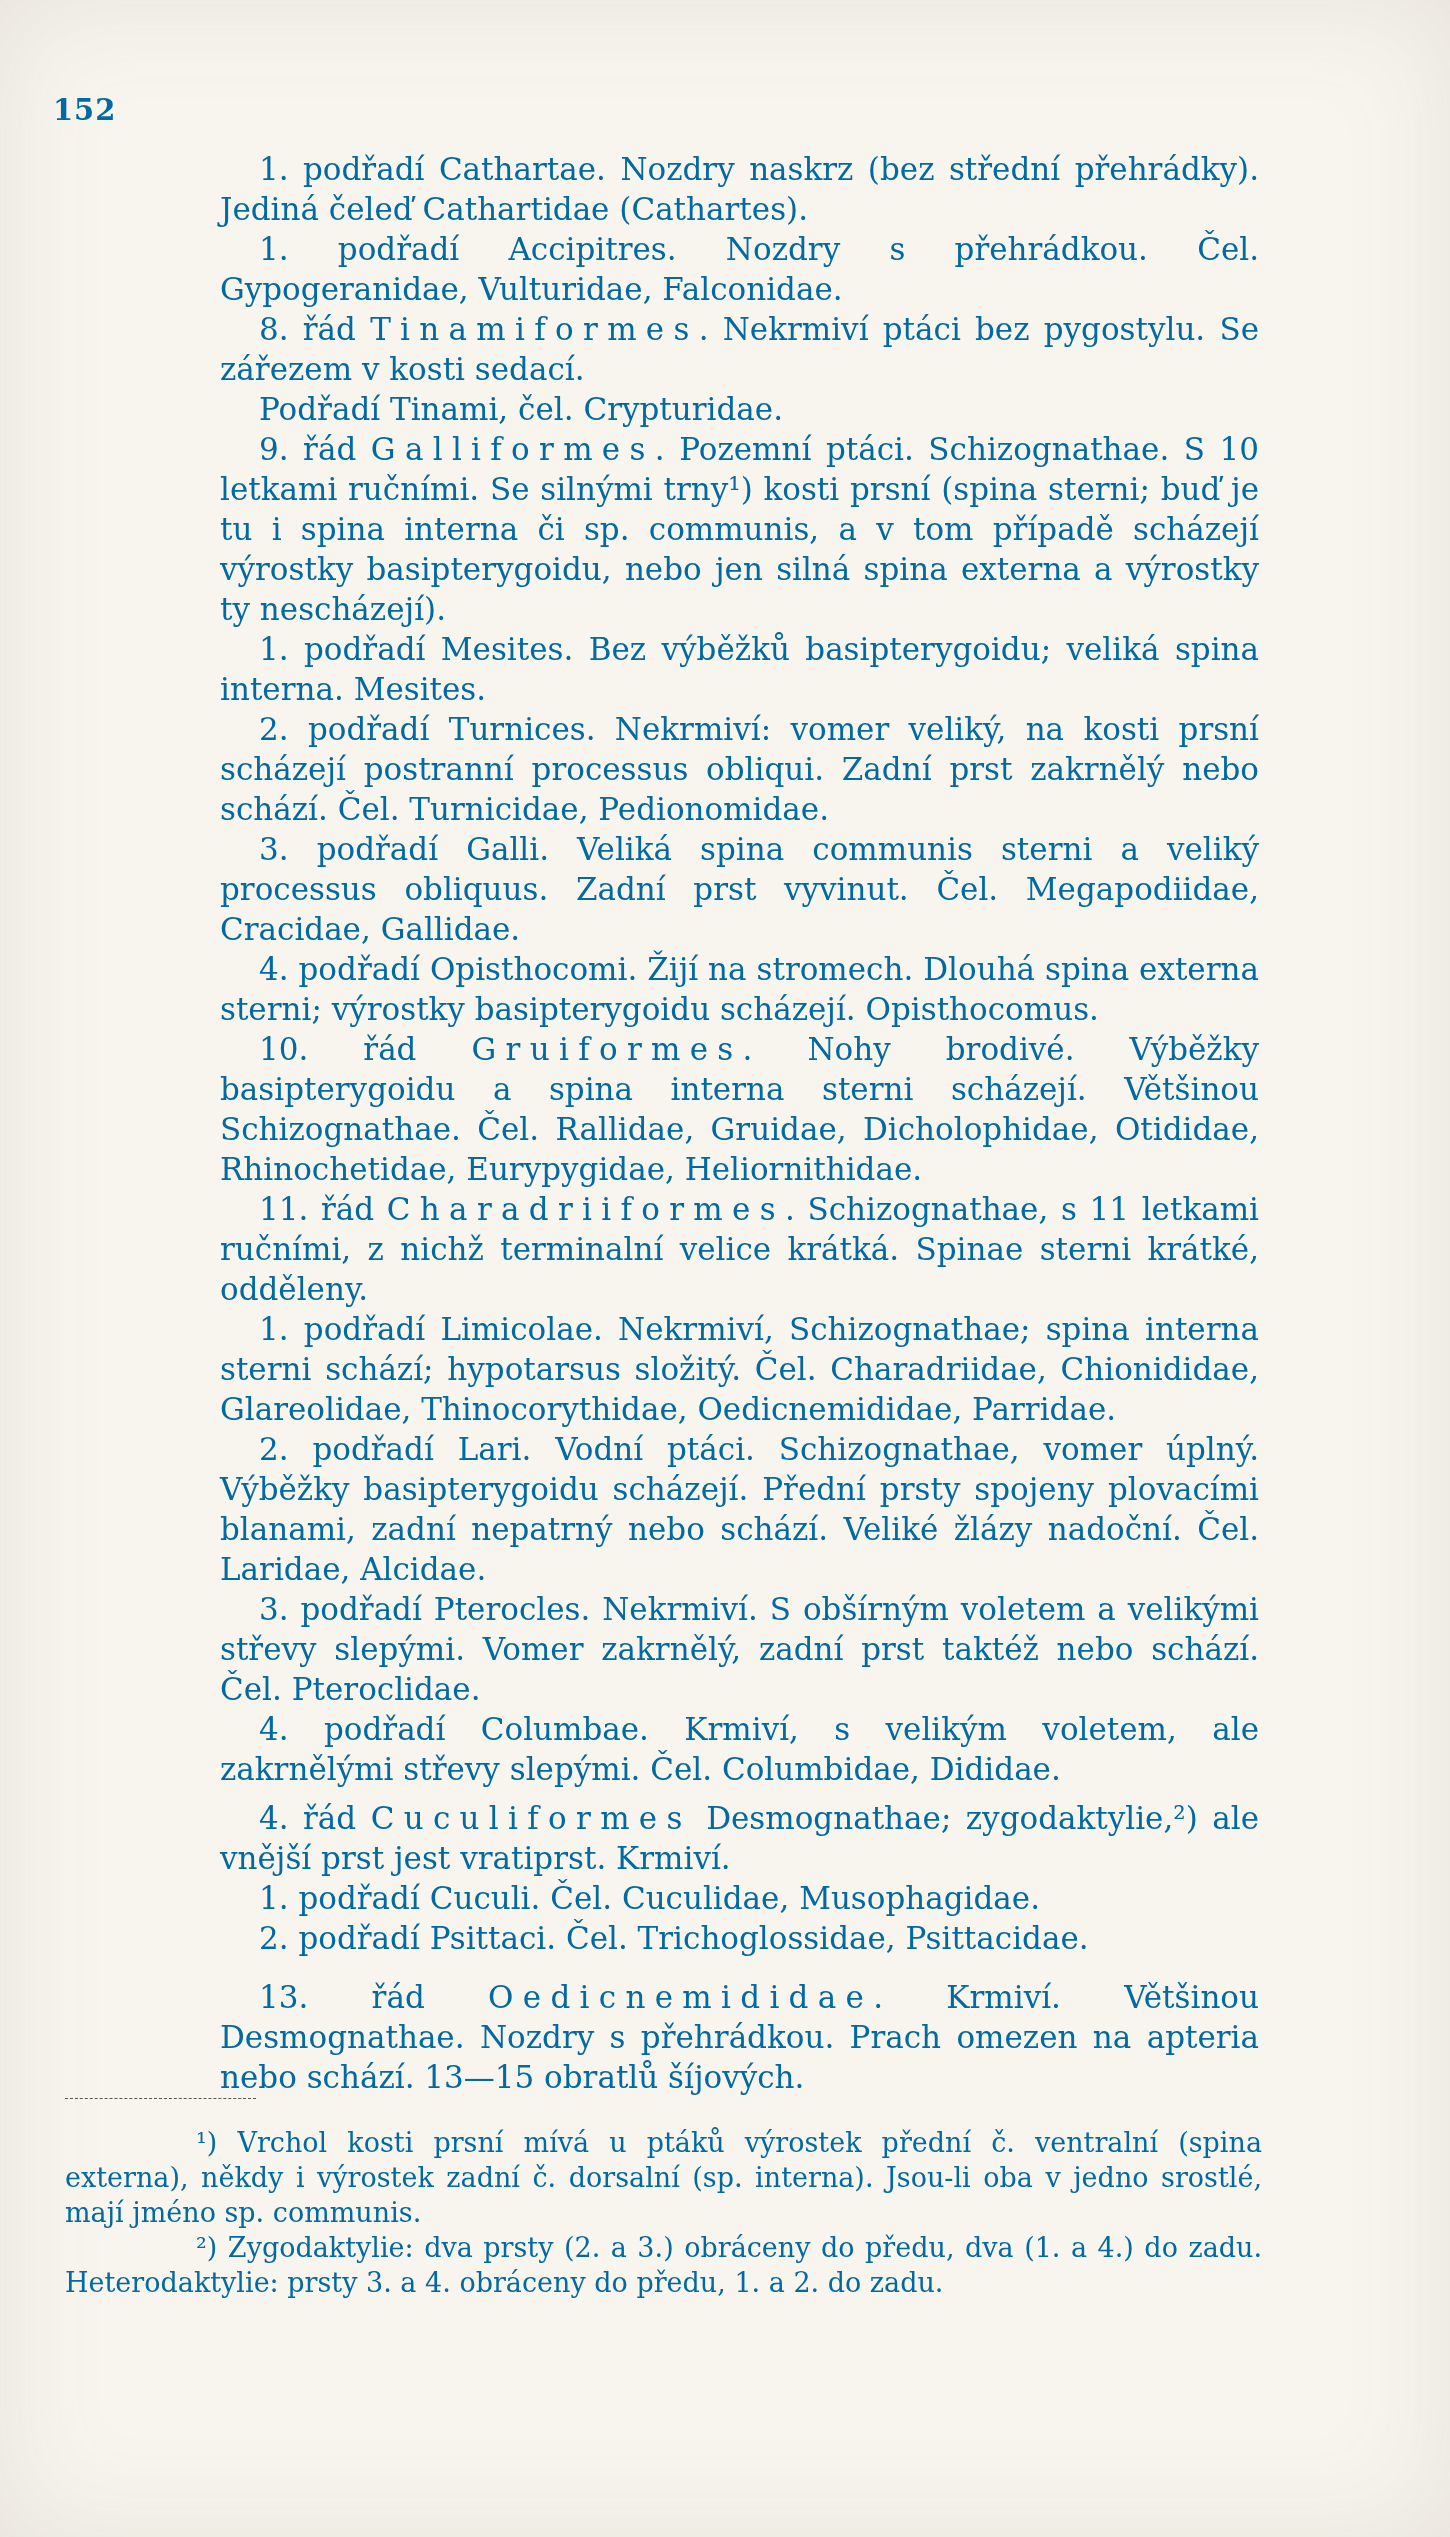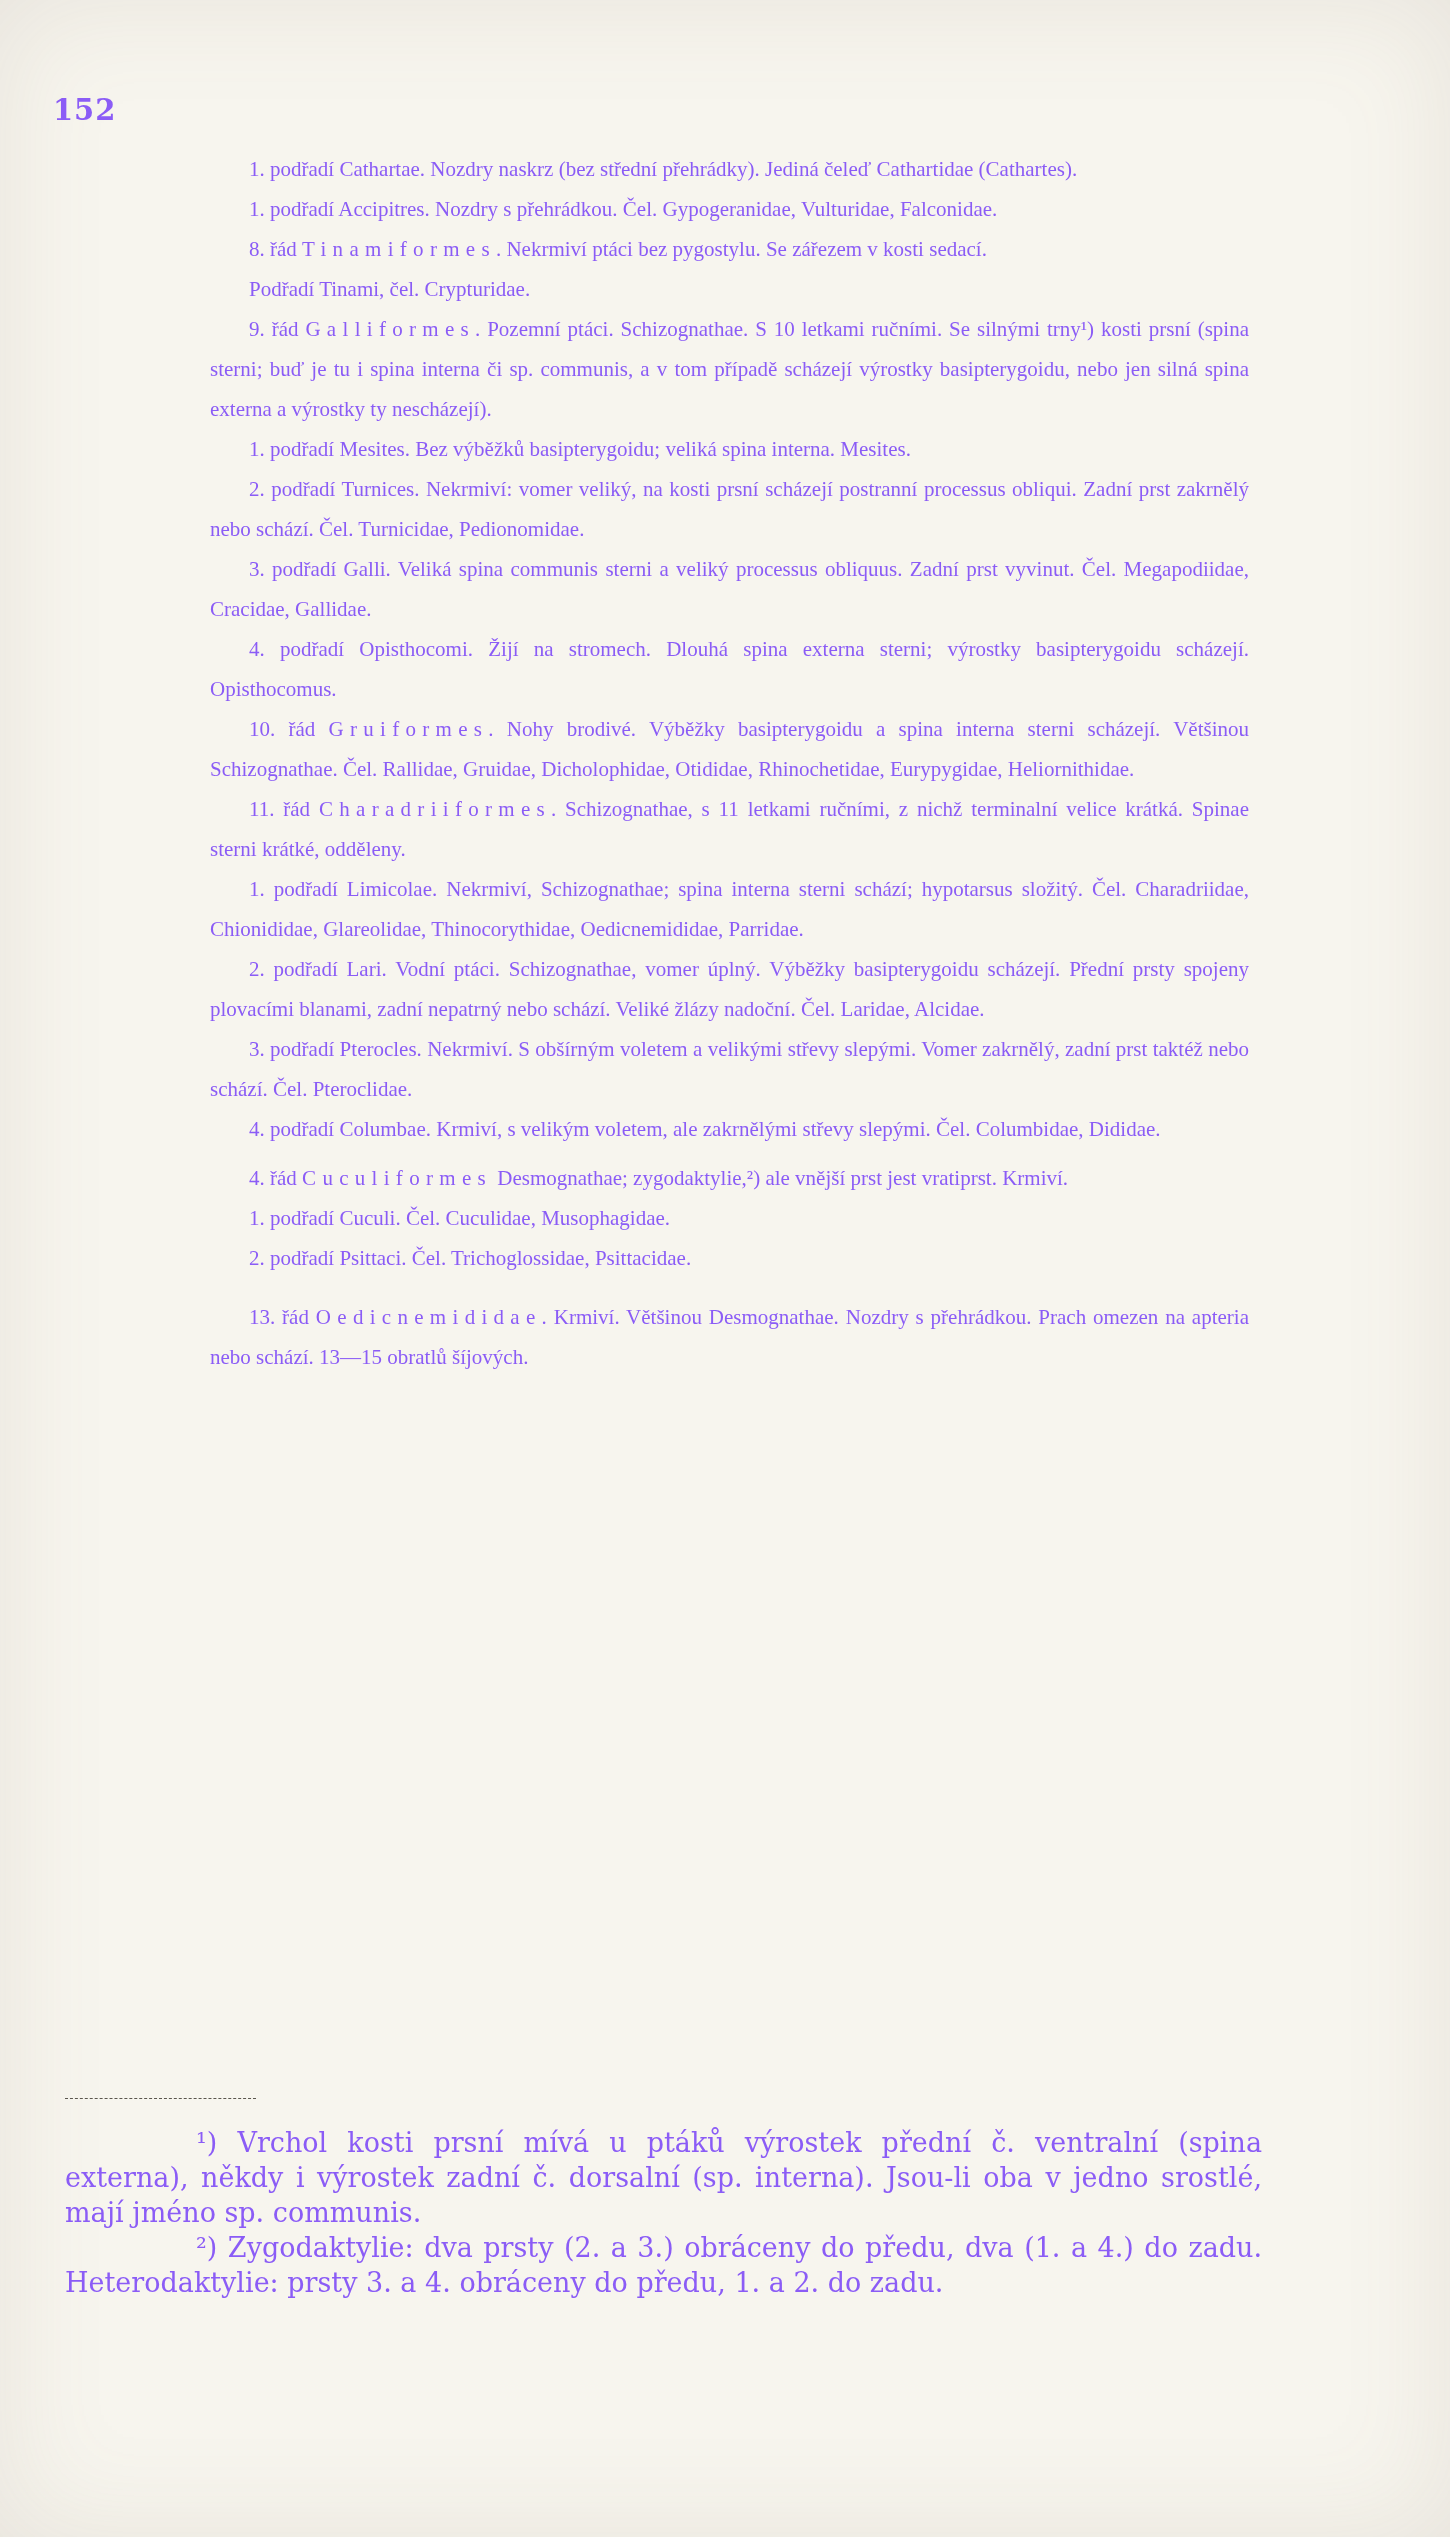--- a/index.html
+++ b/index.html
@@ -8,40 +8,39 @@
     background: #e8e6e0;
   }
   .page {
     position: relative;
     width: 1450px;
     height: 2538px;
     margin: 0 auto;
     background: #f7f5ee;
     box-shadow: inset 0 0 112px rgba(120,110,90,0.12);
     font-family: "DejaVu Serif", "Liberation Serif", serif;
-    color: #8b5cf6;
+    color: #0369a1;
     overflow: hidden;
   }
   .page-number {
     position: absolute;
     top: 93px;
     left: 53px;
     font-size: 29px;
     font-weight: bold;
     letter-spacing: 0.9px;
   }
   .text-block {
     position: absolute;
     top: 149px;
-    left: 210px;
+    left: 220px;
     width: 1039px;
-    font-size: 21px;
+    font-size: 31px;
     line-height: 40px;
     text-align: justify;
-    font-family: Liberation Serif, serif;
   }
   .para {
     margin: 0;
     text-indent: 39px;
   }
   .para.gap-sm { margin-top: 9.3px; }
   .para.gap-lg { margin-top: 18.7px; }
   .spaced {
     letter-spacing: 0.30em;
   }

